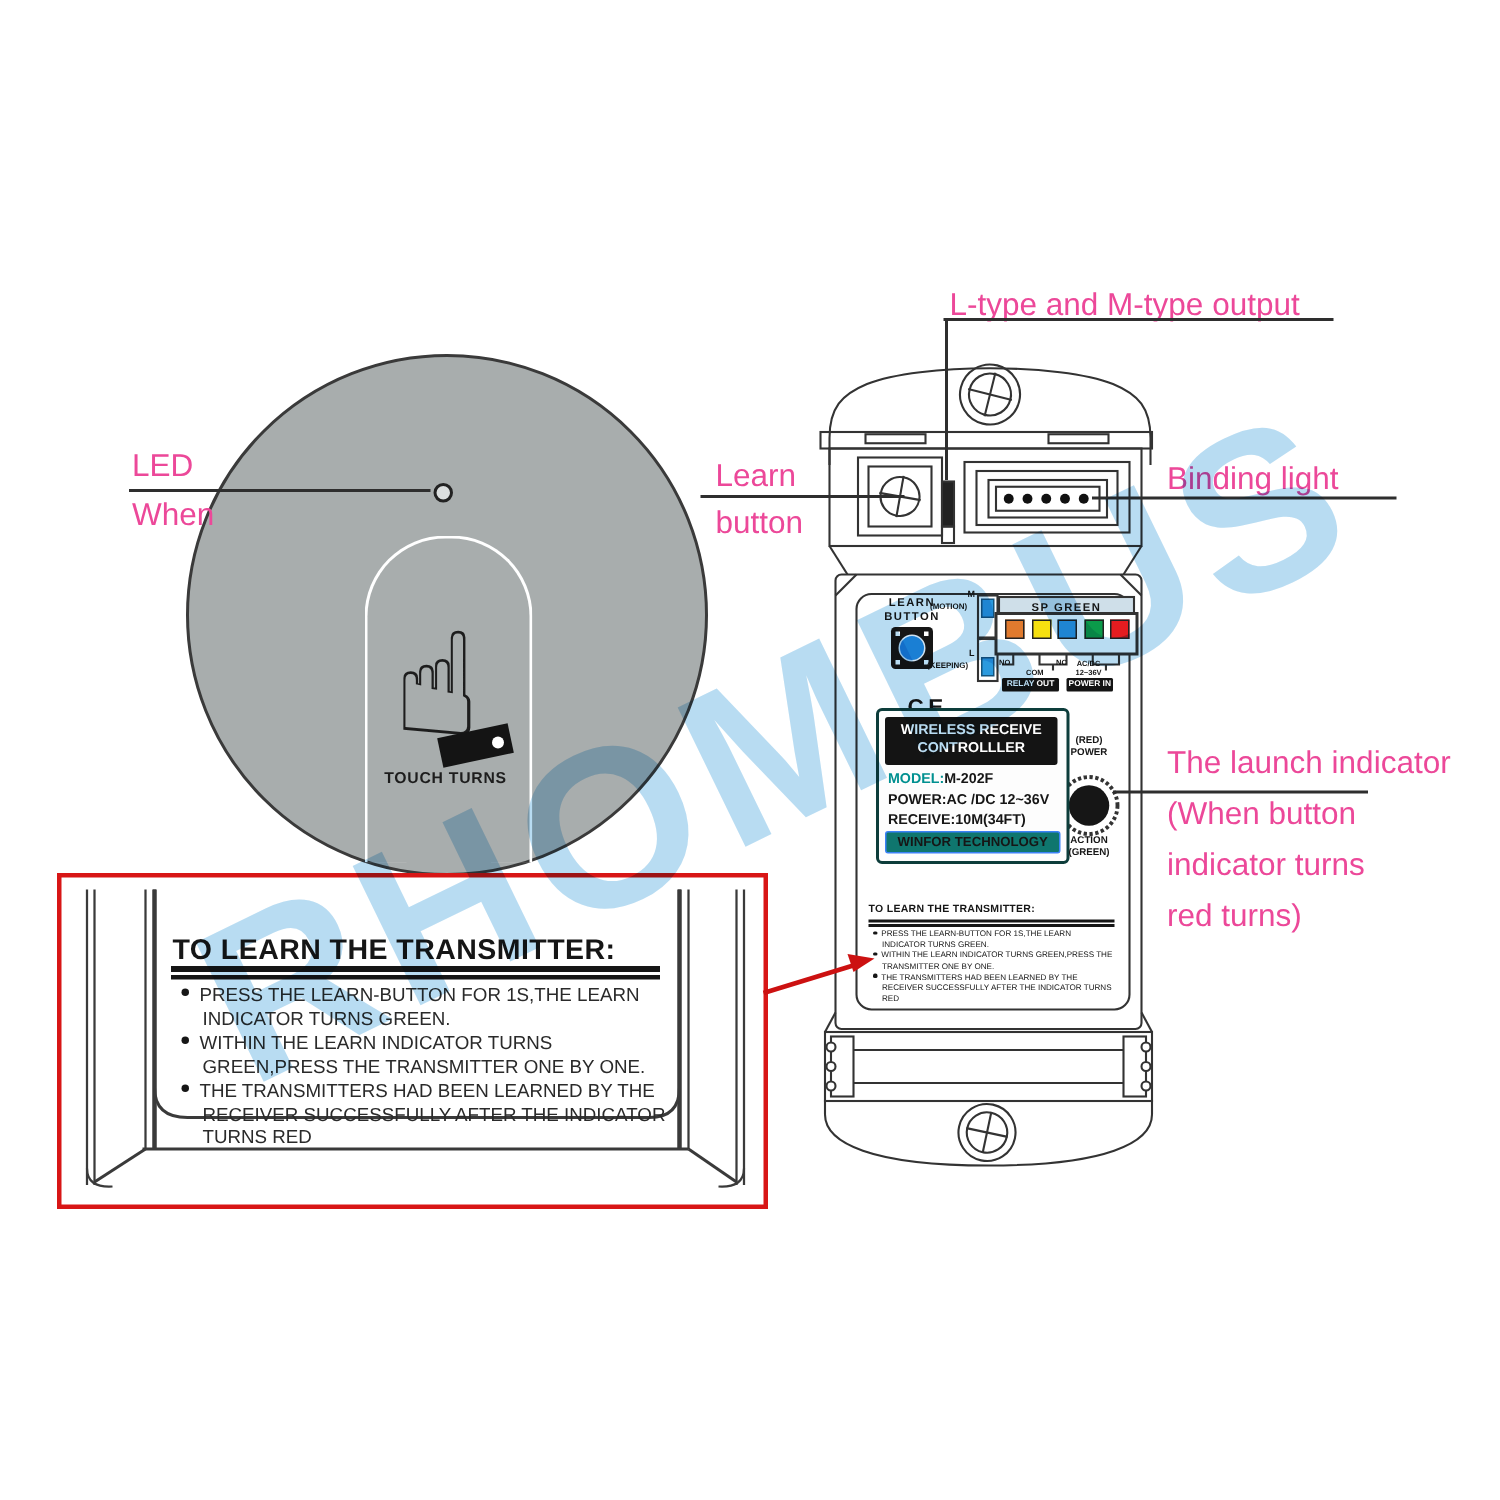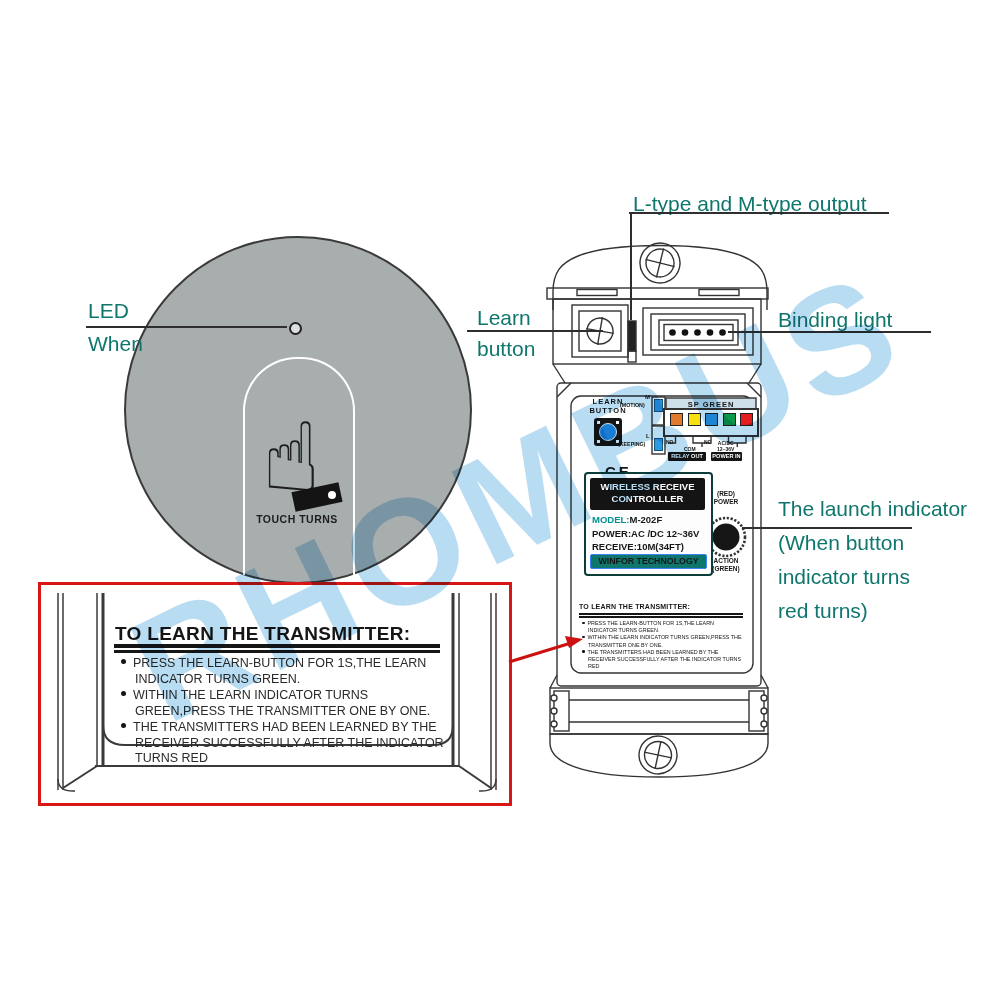--- a/index.html
+++ b/index.html
@@ -1,19 +1,19 @@
 <!DOCTYPE html>
 <html><head>
 <meta charset="utf-8">
 <style>
   html,body{margin:0;padding:0;}
   body{width:1000px;height:1000px;position:relative;background:#ffffff;
        font-family:"Liberation Sans","DejaVu Sans",sans-serif;color:#1f1f1f;overflow:hidden;}
   .abs{position:absolute;}
-  .ann{font-size:21px;color:#0f766e;}
+  .ann{font-size:21px;color:#ec4899;}
   .leader{background:#2e2e2e;height:2px;}
   .vline{background:#2e2e2e;width:2px;}
   .center{text-align:center;}
   .bullet-row{display:block;padding-left:14px;text-indent:-14px;margin:0 0 1px 0;}
   .dot{display:inline-block;width:5px;height:5px;border-radius:50%;background:#161616;margin-right:7px;vertical-align:3px;}
   .bullet-row-sm{display:block;padding-left:6px;text-indent:-6px;}
   .dot-sm{display:inline-block;width:2.5px;height:2.5px;border-radius:50%;background:#161616;margin-right:3px;vertical-align:1px;}
   .ul-bar{background:#161616;}
   svg{position:absolute;overflow:visible;}
   .devtext{color:#161616;}

